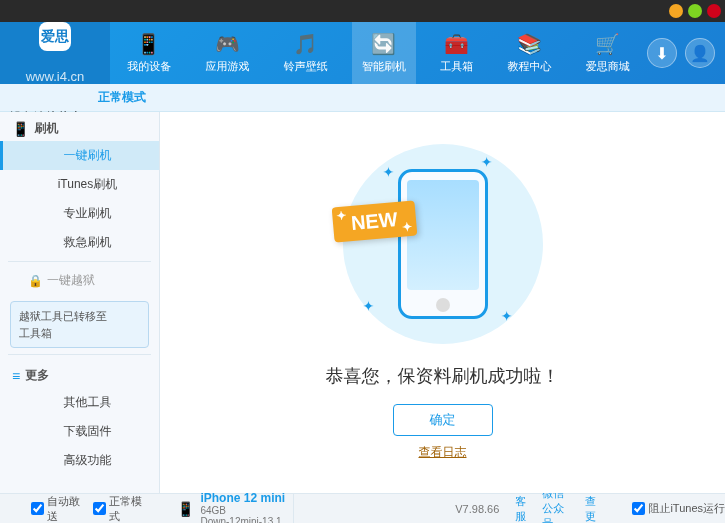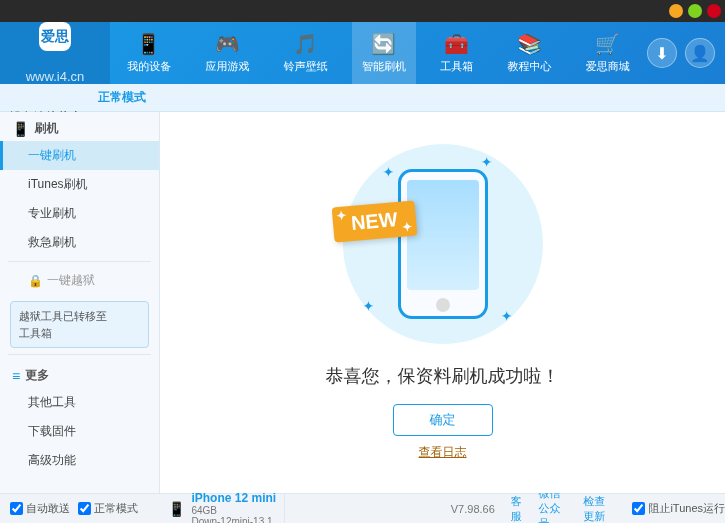--- a/index.html
+++ b/index.html
@@ -141,20 +141,21 @@
       font-size: 12px;
       color: #555;
       font-weight: bold;
     }
     .sidebar-section-title .icon { margin-right: 5px; font-size: 14px; color: #1a9be8; }
     .sidebar-item {
       padding: 6px 12px 6px 28px;
       font-size: 12px;
       color: #444;
       cursor: pointer;
+      text-align: center;
     }
     .sidebar-item.active {
       background: #d0eaf8;
       color: #1a9be8;
       border-left: 3px solid #1a9be8;
       padding-left: 25px;
     }
     .sidebar-divider {
       height: 1px;
       background: #dde8f0;
@@ -289,23 +290,24 @@
       height: 30px;
       background: #f0f4f8;
       border-top: 1px solid #dde8f0;
       display: flex;
       align-items: center;
     }
     .bottom-left {
       width: 160px;
       display: flex;
       align-items: center;
-      padding: 0 10px;
+      padding: 0 22px;
       gap: 8px;
       flex-shrink: 0;
+      margin-left: 9px;
     }
     .checkbox-item {
       display: flex;
       align-items: center;
       gap: 3px;
       font-size: 11px;
       color: #555;
       cursor: pointer;
     }
     .checkbox-item input { cursor: pointer; }

